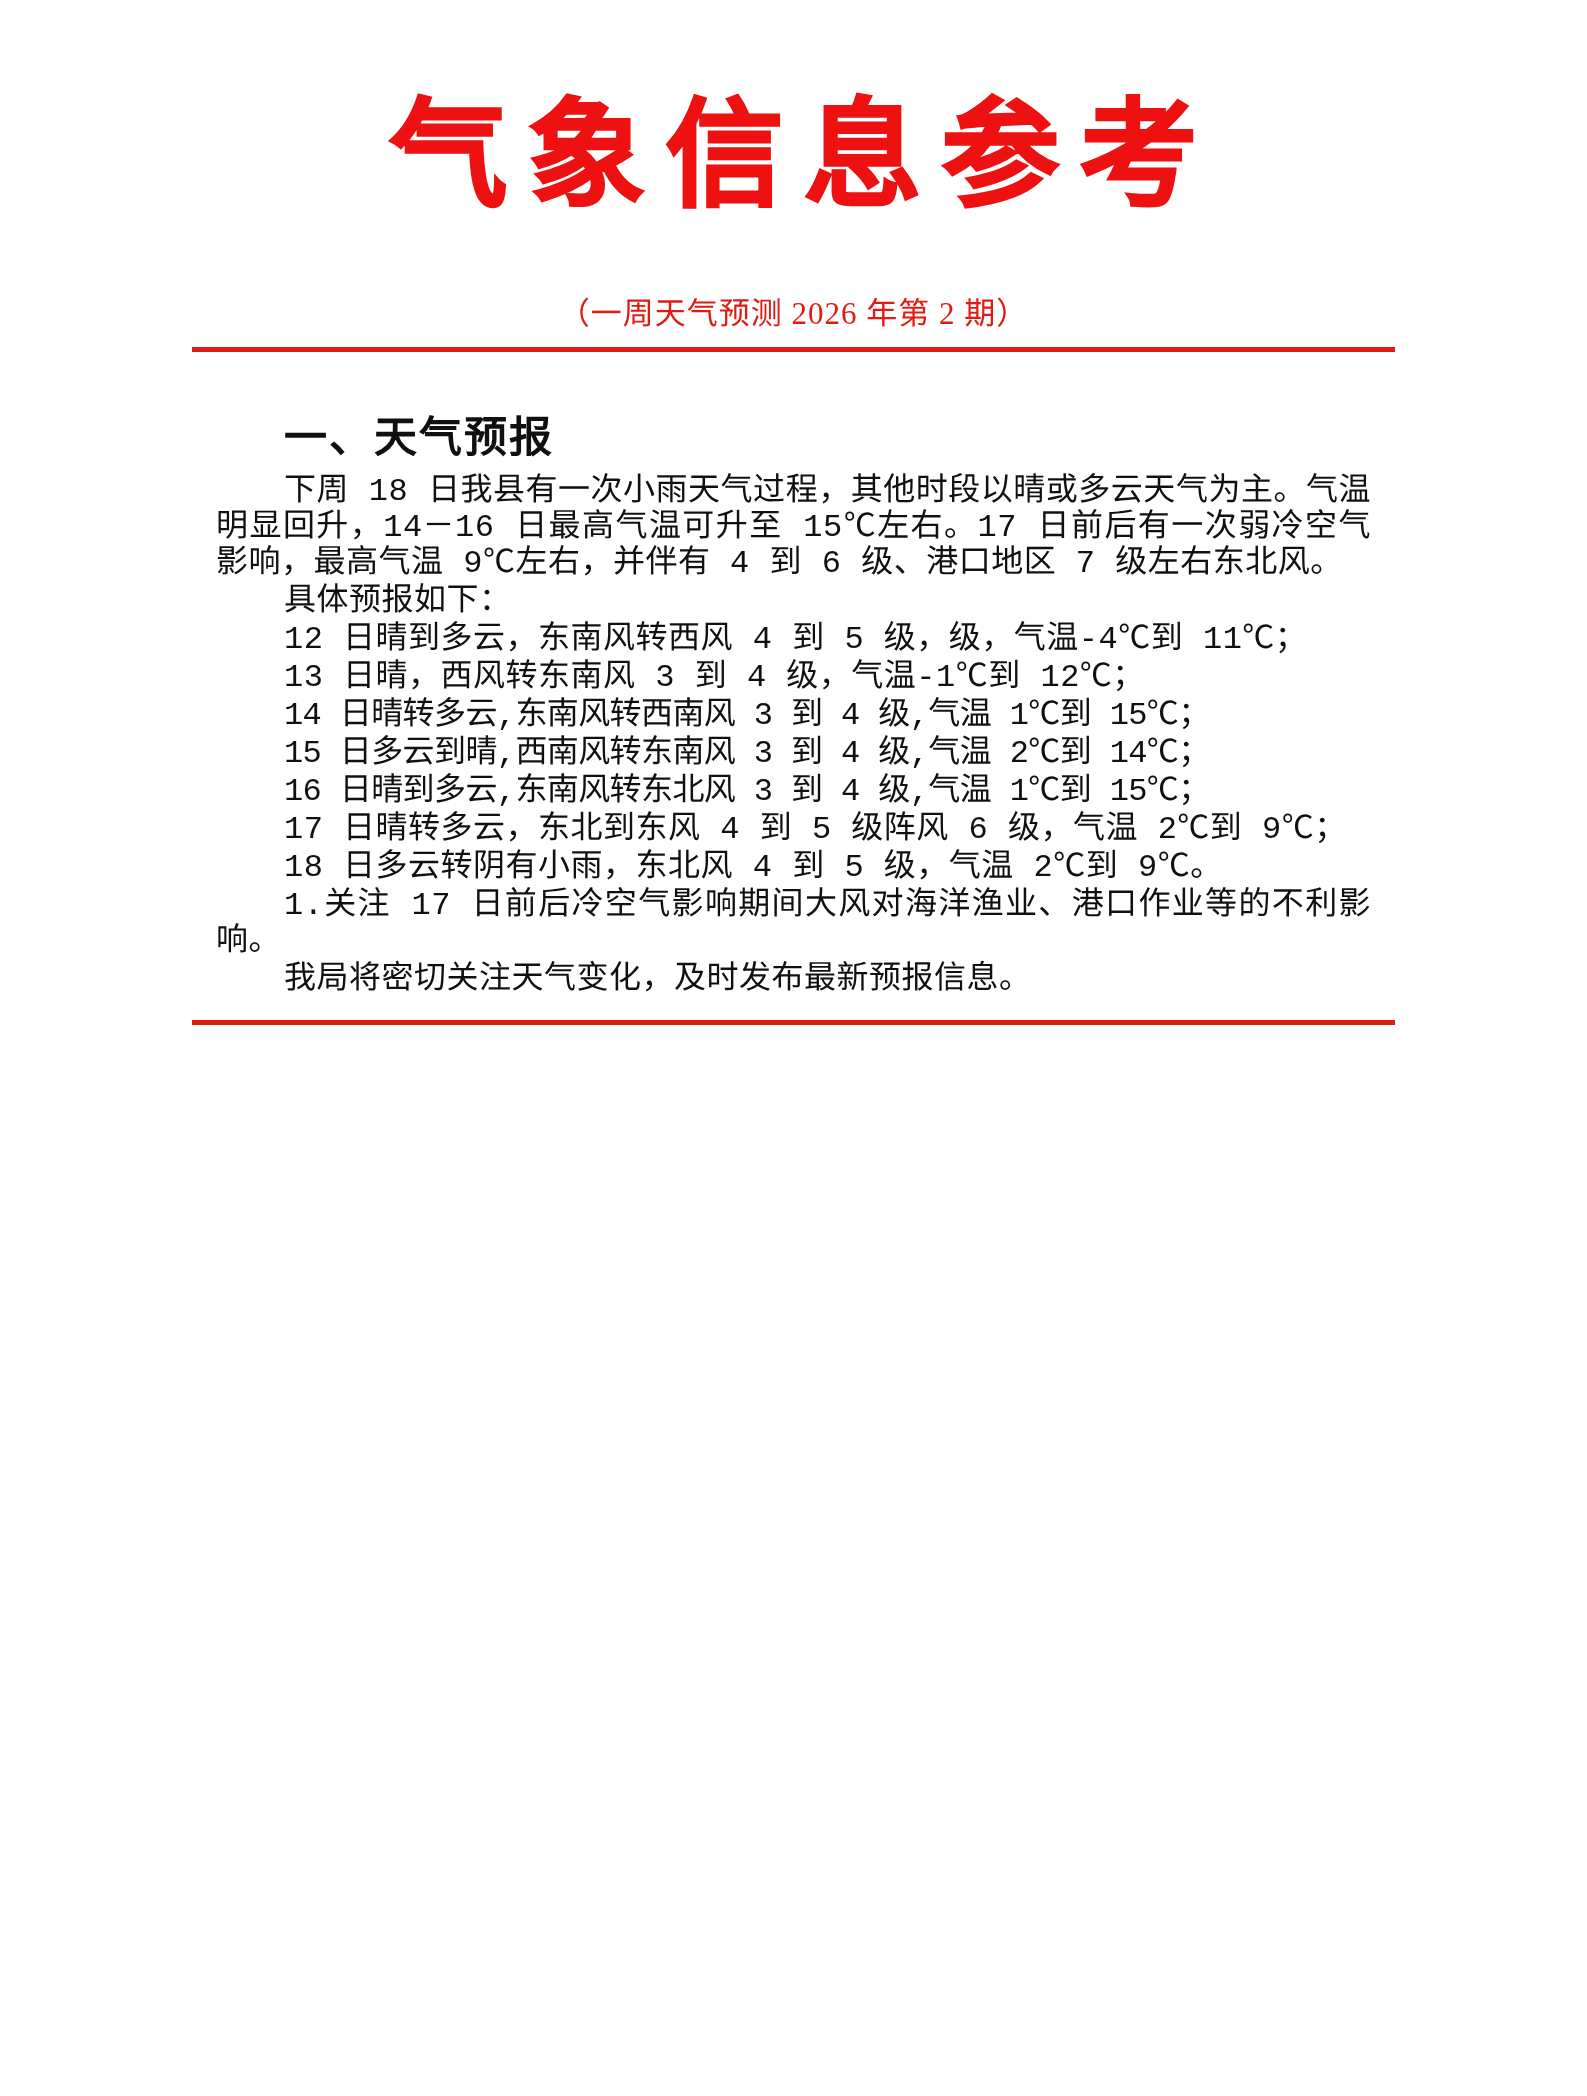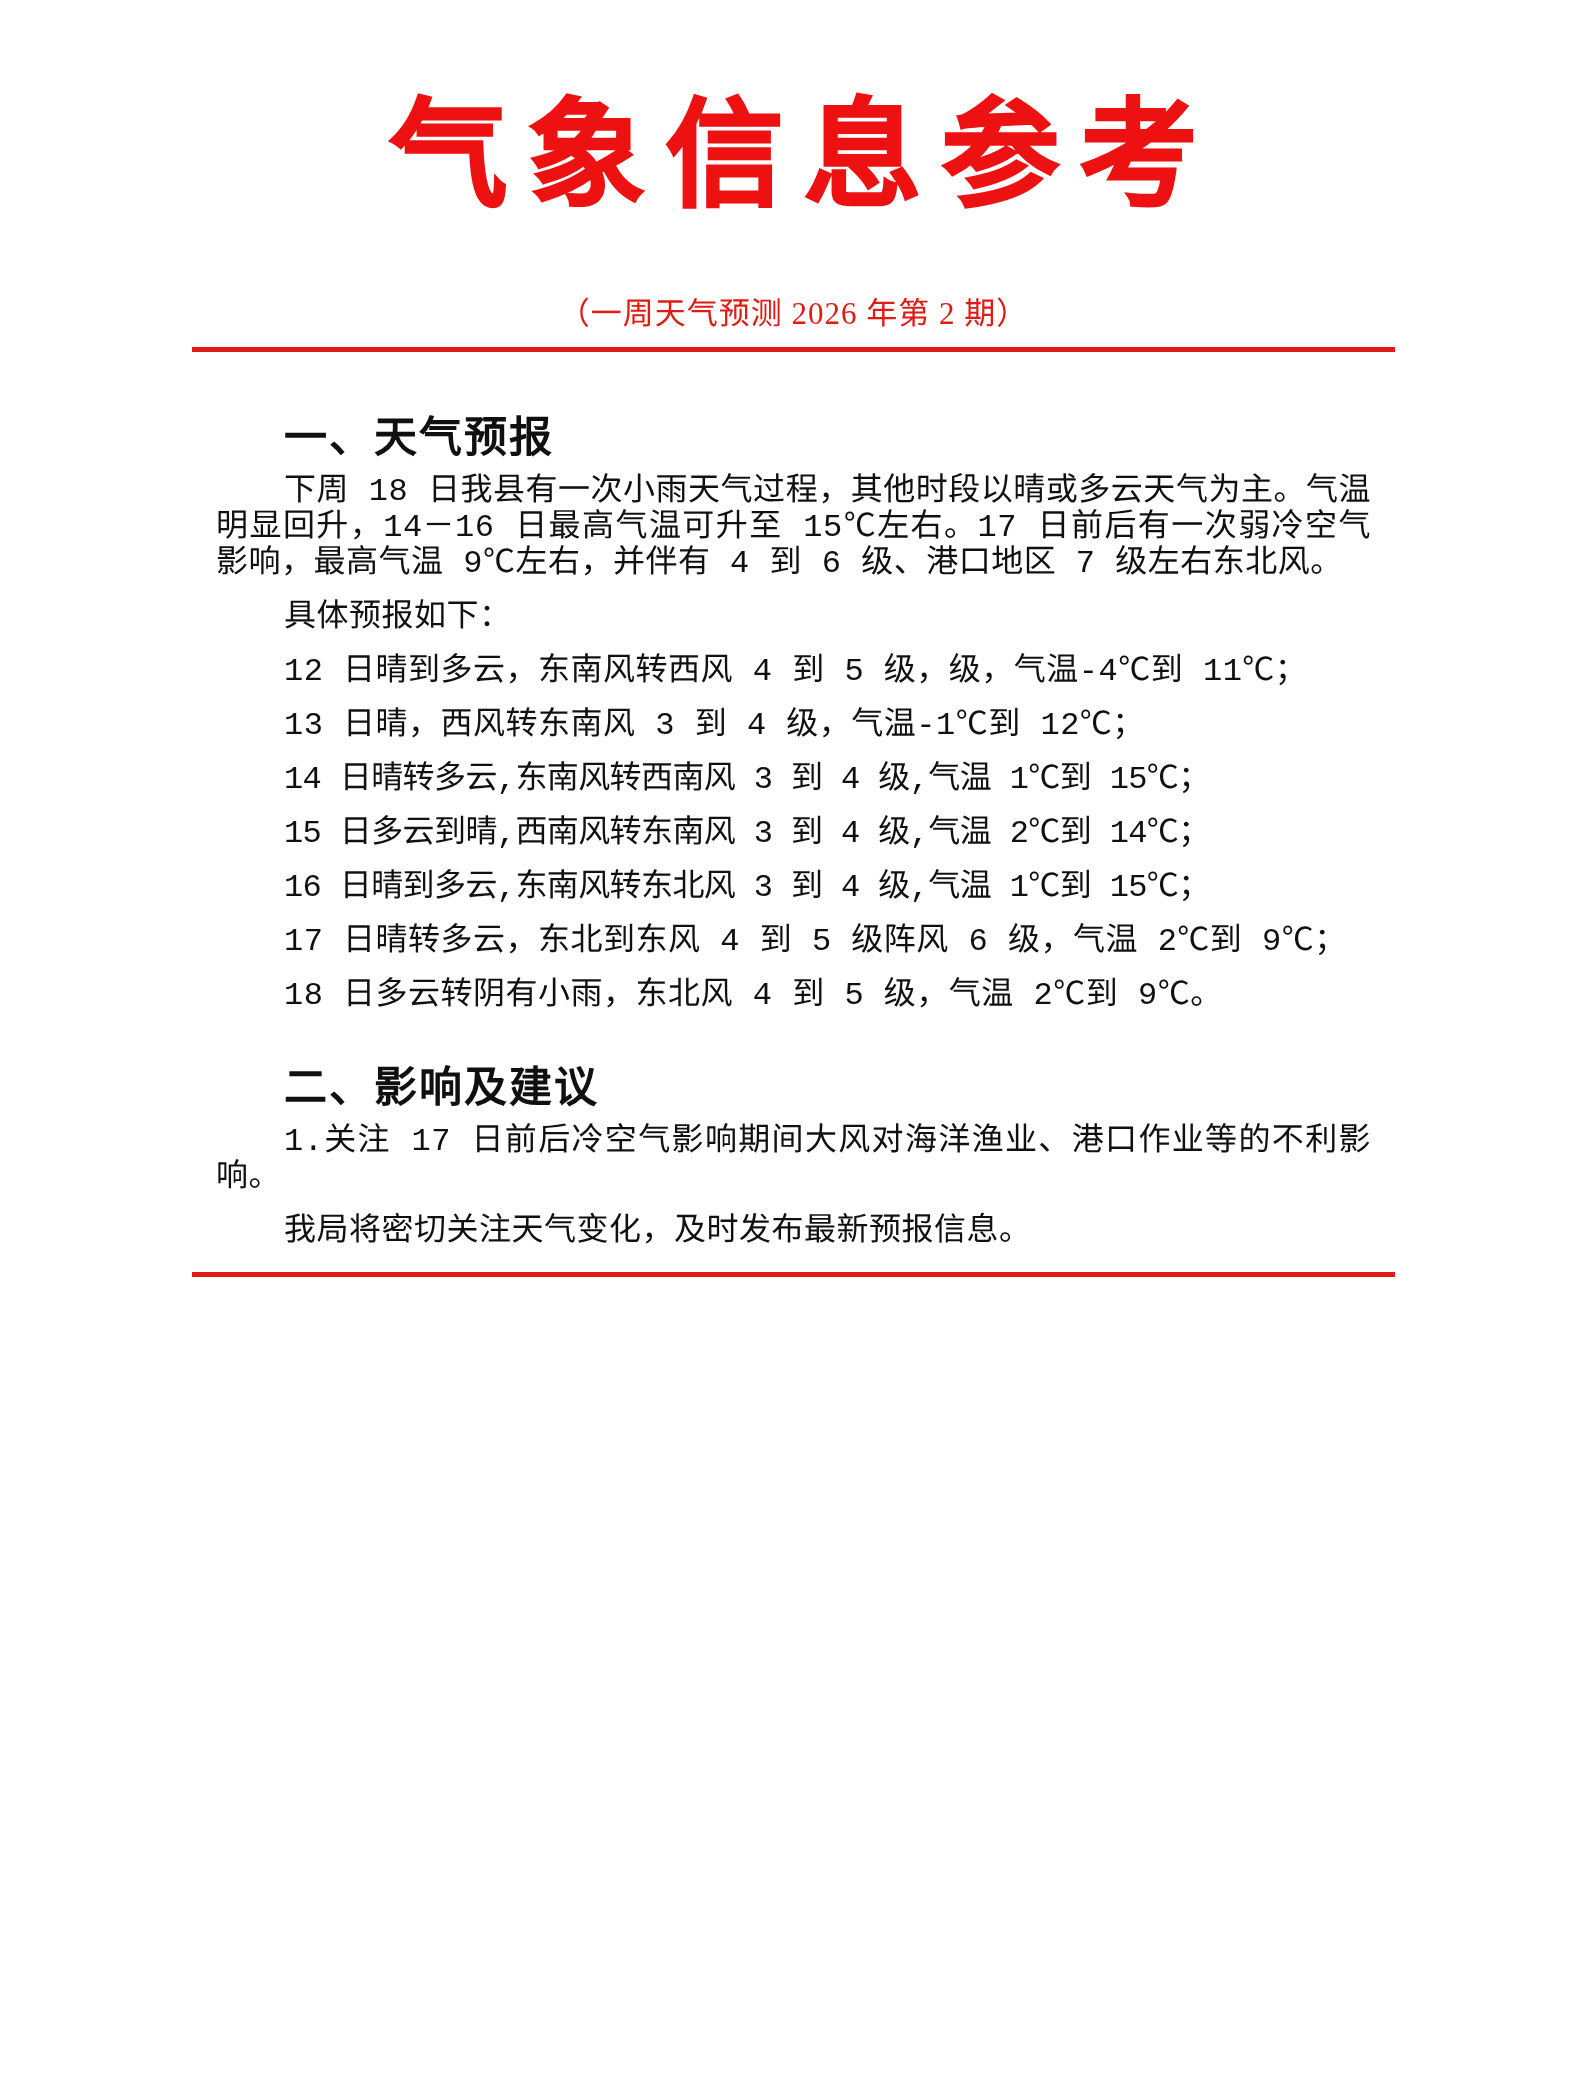--- a/index.html
+++ b/index.html
@@ -109,21 +109,21 @@
   .para {
     font-family: Liberation Mono, monospace;
     font-size: 32px;
     line-height: 36px;
     text-indent: 68px;
     letter-spacing: 0.5px;
     margin: 0;
     text-align: justify;
     text-justify: inter-character;
   }
-  .para + .para { margin-top: 18px; }
+  .para + .para { margin-top: 2px; }
 
   .para.tight { letter-spacing: -0.6px; }
 
   .red-rule-bottom {
     width: 1203px;
     height: 5px;
     background: #e01b13;
     margin: 22px auto 0 auto;
   }
 </style>
@@ -148,21 +148,20 @@
     <p class="para">下周 18 日我县有一次小雨天气过程，其他时段以晴或多云天气为主。气温明显回升，14－16 日最高气温可升至 15℃左右。17 日前后有一次弱冷空气影响，最高气温 9℃左右，并伴有 4 到 6 级、港口地区 7 级左右东北风。</p>
     <p class="para">具体预报如下：</p>
     <p class="para">12 日晴到多云，东南风转西风 4 到 5 级，级，气温-4℃到 11℃；</p>
     <p class="para">13 日晴，西风转东南风 3 到 4 级，气温-1℃到 12℃；</p>
     <p class="para tight">14 日晴转多云,东南风转西南风 3 到 4 级,气温 1℃到 15℃；</p>
     <p class="para tight">15 日多云到晴,西南风转东南风 3 到 4 级,气温 2℃到 14℃；</p>
     <p class="para tight">16 日晴到多云,东南风转东北风 3 到 4 级,气温 1℃到 15℃；</p>
     <p class="para">17 日晴转多云，东北到东风 4 到 5 级阵风 6 级，气温 2℃到 9℃；</p>
     <p class="para">18 日多云转阴有小雨，东北风 4 到 5 级，气温 2℃到 9℃。</p>
 
-    <div class="section-heading second">二、影响及建议</div>
 
     <p class="para">1.关注 17 日前后冷空气影响期间大风对海洋渔业、港口作业等的不利影响。</p>
     <p class="para">我局将密切关注天气变化，及时发布最新预报信息。</p>
 
   </div>
 
   <div class="red-rule-bottom"></div>
 
 </div>
 

